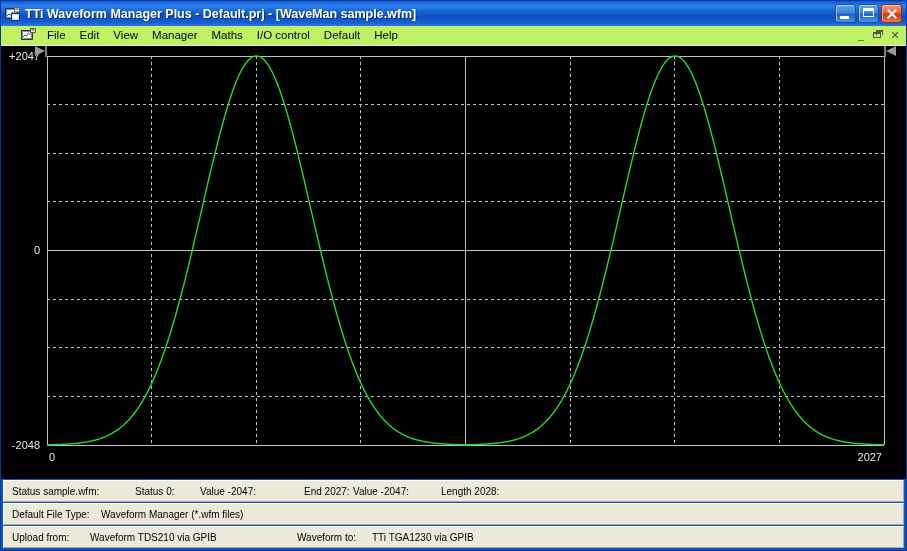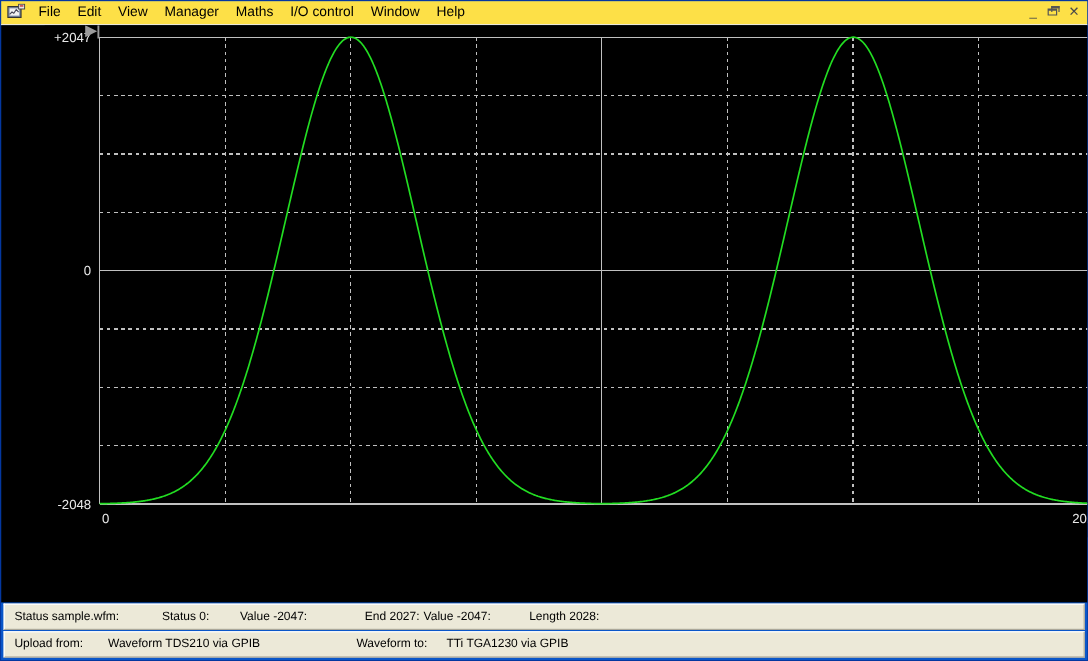--- a/index.html
+++ b/index.html
@@ -111,24 +111,24 @@
     width: 12px; height: 2.4px;
     background: #fff;
   }
   .capbtn.close::before { transform: rotate(45deg); }
   .capbtn.close::after  { transform: rotate(-45deg); }
 
   
   #menu-bar {
     height: 20px;
     flex: 0 0 20px;
-    background: #fde047;
+    background: #bef264;
     display: flex;
     align-items: center;
-    padding-left: 5px;
+    padding-left: 20px;
     box-sizing: border-box;
     border-bottom: 1px solid #ece9d8;
     position: relative;
   }
   #mdi-icon {
     width: 16px; height: 15px;
     flex: 0 0 16px;
     position: relative;
     margin-right: 3px;
   }
@@ -182,21 +182,21 @@
 
   
   #client-area {
     flex: 1 1 auto;
     position: relative;
     background: #000000;
     overflow: hidden;
   }
   #plot-wrap {
     position: absolute;
-    left: 0; top: 0; right: 0; bottom: 0; padding-left: 36px;
+    left: 0; top: 0; right: 0; bottom: 0;
   }
   #plot-svg { display: block; }
 
   
   #status-stack {
     flex: 0 0 auto;
     background: #0a56c8;
     padding: 1px 2px 2px 2px;
     box-sizing: border-box;
   }
@@ -219,39 +219,60 @@
     text-align: right;
   }
   .statusbar:last-child { margin-bottom: 0; padding-left: 24px; }
   .st-cell { position: absolute; top: 50%; transform: translateY(-50%); }
 </style>
 </head>
 <body>
 
 <div id="app-window">
 
+  <div id="title-bar">
+    <div id="title-icon">
+      <svg width="16" height="16" viewBox="0 0 16 16">
+        <rect x="0.5" y="2.5" width="12" height="10" fill="#6f8fbf" stroke="#1b3866" stroke-width="1"></rect>
+        <rect x="2" y="4" width="9" height="7" fill="#eef3fb"></rect>
+        <path d="M2 10 L4 8 L5.5 9 L7.5 6 L9 8 L11 5" stroke="#2a5fa8" stroke-width="1" fill="none"></path>
+        <rect x="6.5" y="7.5" width="8" height="7" fill="#cfd8e8" stroke="#1b3866" stroke-width="1"></rect>
+        <rect x="8" y="9" width="5" height="4" fill="#ffffff"></rect>
+        <rect x="9.5" y="1.5" width="5" height="4.5" fill="#e0e0e0" stroke="#555" stroke-width="0.8"></rect>
+        <rect x="10.5" y="2.5" width="3" height="1" fill="#cc2222"></rect>
+      </svg>
+    </div>
+
+    <div id="title-text">TTi Waveform Manager Plus - Default.prj - [WaveMan sample.wfm]</div>
+
+    <div class="caption-btns">
+      <div class="capbtn min"></div>
+      <div class="capbtn max"></div>
+      <div class="capbtn close"></div>
+    </div>
+  </div>
 
   <div id="menu-bar">
     <div id="mdi-icon">
       <svg width="16" height="15" viewBox="0 0 16 15">
         <rect x="0.5" y="2.5" width="11" height="9" fill="#7e8ea8" stroke="#333" stroke-width="1"></rect>
         <rect x="2" y="4" width="8" height="6" fill="#f2f2f2"></rect>
         <path d="M2 9 L4 7 L5.5 8 L7.5 5 L9.5 7" stroke="#445" stroke-width="0.9" fill="none"></path>
         <rect x="9.5" y="0.5" width="5" height="4" fill="#e8e8e8" stroke="#444" stroke-width="0.8"></rect>
         <rect x="10.5" y="1.4" width="3" height="1.1" fill="#c02020"></rect>
       </svg>
     </div>
 
     <div class="menu-item">File</div>
     <div class="menu-item">Edit</div>
     <div class="menu-item">View</div>
     <div class="menu-item">Manager</div>
     <div class="menu-item">Maths</div>
     <div class="menu-item">I/O control</div>
-    <div class="menu-item">Window</div>
+    <div class="menu-item">Default</div>
     <div class="menu-item">Help</div>
 
     <div class="mdi-btns">
       <div class="mdibtn">
         <span class="gl">_</span>
       </div>
       <div class="mdibtn rest"></div>
       <div class="mdibtn">
         <span class="gl">✕</span>
       </div>
@@ -308,20 +329,24 @@
 
     <div class="statusbar">
       <span class="st-cell" style="left:8px">Status sample.wfm:</span>
       <span class="st-cell" style="left:131px">Status 0:</span>
       <span class="st-cell" style="left:196px">Value -2047:</span>
       <span class="st-cell" style="left:300px">End 2027:</span>
       <span class="st-cell" style="left:349px">Value -2047:</span>
       <span class="st-cell" style="left:437px">Length 2028:</span>
     </div>
 
+    <div class="statusbar">
+      <span class="st-cell" style="left:8px">Default File Type:</span>
+      <span class="st-cell" style="left:97px">Waveform Manager (*.wfm files)</span>
+    </div>
 
     <div class="statusbar">
       <span class="st-cell" style="left:8px">Upload from:</span>
       <span class="st-cell" style="left:86px">Waveform TDS210 via GPIB</span>
       <span class="st-cell" style="left:293px">Waveform to:</span>
       <span class="st-cell" style="left:368px">TTi TGA1230 via GPIB</span>
     </div>
 
   </div>
 </div>

